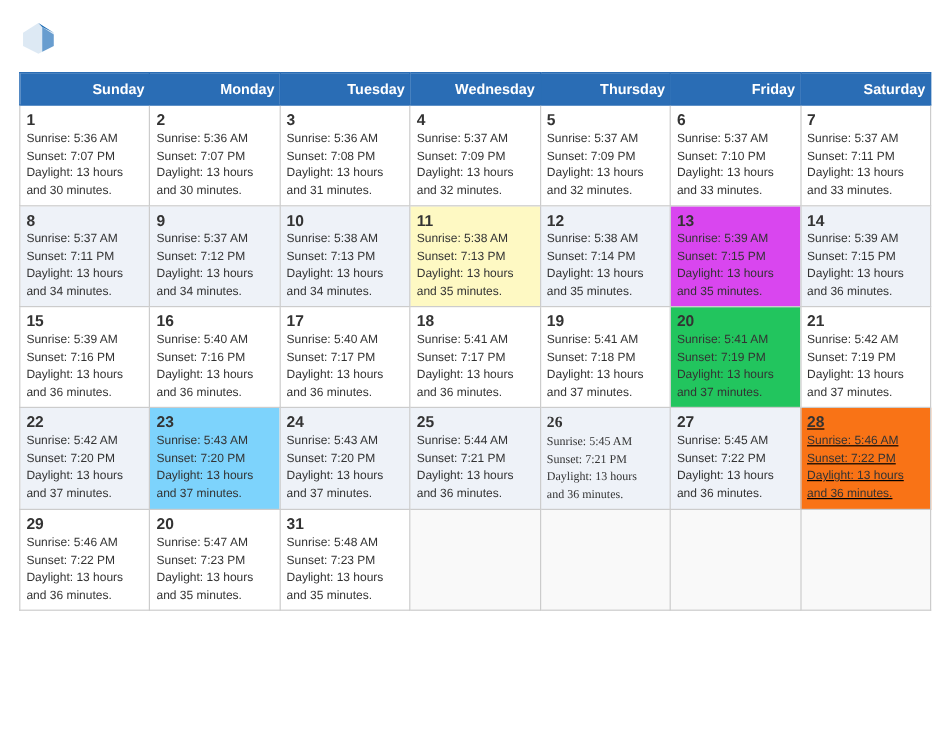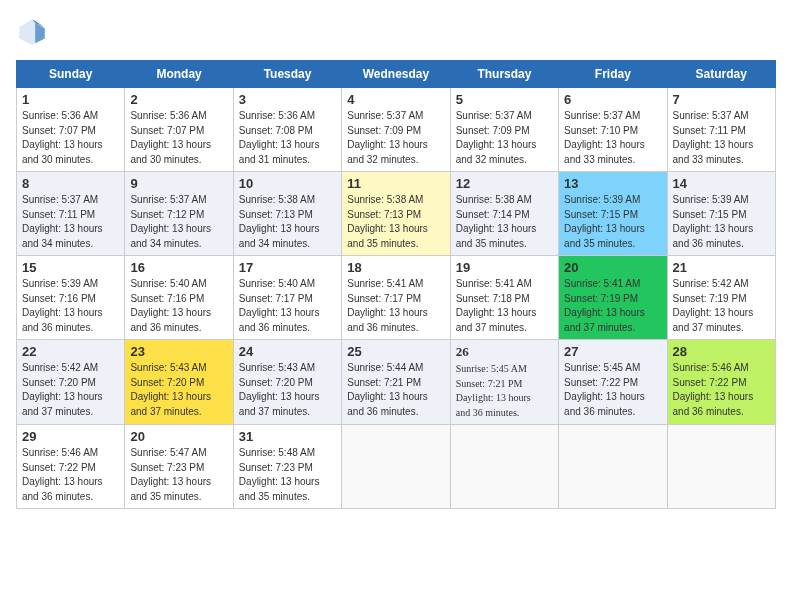--- a/index.html
+++ b/index.html
@@ -46,21 +46,21 @@
     }
     .calendar {
       width: 100%;
       border-collapse: collapse;
       font-size: 10.5px;
     }
     .calendar th {
       background-color: #2a6db5;
       color: #fff;
       padding: 6px 4px;
-      text-align: center;
+      text-align: right;
       font-size: 12px;
       font-weight: bold;
       border: 1px solid #2a6db5;
     }
     .calendar td {
       border: 1px solid #ccc;
       vertical-align: top;
       padding: 4px 5px;
       width: 108px;
       min-height: 80px;
@@ -202,21 +202,21 @@
 Daylight: 13 hours
 and 35 minutes.</div>
         </td>
         <td style="background: rgb(238, 242, 248); margin-top: 16px;">
           <span class="day-number">12</span>
           <div class="day-info" style="white-space: pre-line;">Sunrise: 5:38 AM
 Sunset: 7:14 PM
 Daylight: 13 hours
 and 35 minutes.</div>
         </td>
-        <td style="background: #7dd3fc;">
+        <td style="background: #d946ef;">
           <span class="day-number">13</span>
           <div class="day-info" style="white-space: pre-line;">Sunrise: 5:39 AM
 Sunset: 7:15 PM
 Daylight: 13 hours
 and 35 minutes.</div>
         </td>
         <td style="background: rgb(238, 242, 248);">
           <span class="day-number">14</span>
           <div class="day-info" style="white-space: pre-line;">Sunrise: 5:39 AM
 Sunset: 7:15 PM
@@ -276,21 +276,21 @@
         </td>
       </tr>
       <tr>
         <td style="background: rgb(238, 242, 248);">
           <span class="day-number">22</span>
           <div class="day-info" style="white-space: pre-line;">Sunrise: 5:42 AM
 Sunset: 7:20 PM
 Daylight: 13 hours
 and 37 minutes.</div>
         </td>
-        <td style="background: #fde047;">
+        <td style="background: #7dd3fc;">
           <span class="day-number">23</span>
           <div class="day-info" style="white-space: pre-line;">Sunrise: 5:43 AM
 Sunset: 7:20 PM
 Daylight: 13 hours
 and 37 minutes.</div>
         </td>
         <td style="background: rgb(238, 242, 248);">
           <span class="day-number">24</span>
           <div class="day-info" style="white-space: pre-line;">Sunrise: 5:43 AM
 Sunset: 7:20 PM
@@ -311,21 +311,21 @@
 Daylight: 13 hours
 and 36 minutes.</div>
         </td>
         <td style="background: rgb(238, 242, 248);">
           <span class="day-number">27</span>
           <div class="day-info" style="white-space: pre-line;">Sunrise: 5:45 AM
 Sunset: 7:22 PM
 Daylight: 13 hours
 and 36 minutes.</div>
         </td>
-        <td style="background: #bef264;">
+        <td style="background: #f97316; text-decoration: underline;">
           <span class="day-number">28</span>
           <div class="day-info" style="white-space: pre-line;">Sunrise: 5:46 AM
 Sunset: 7:22 PM
 Daylight: 13 hours
 and 36 minutes.</div>
         </td>
       </tr>
       <tr>
         <td style="background: rgb(255, 255, 255);">
           <span class="day-number">29</span>

